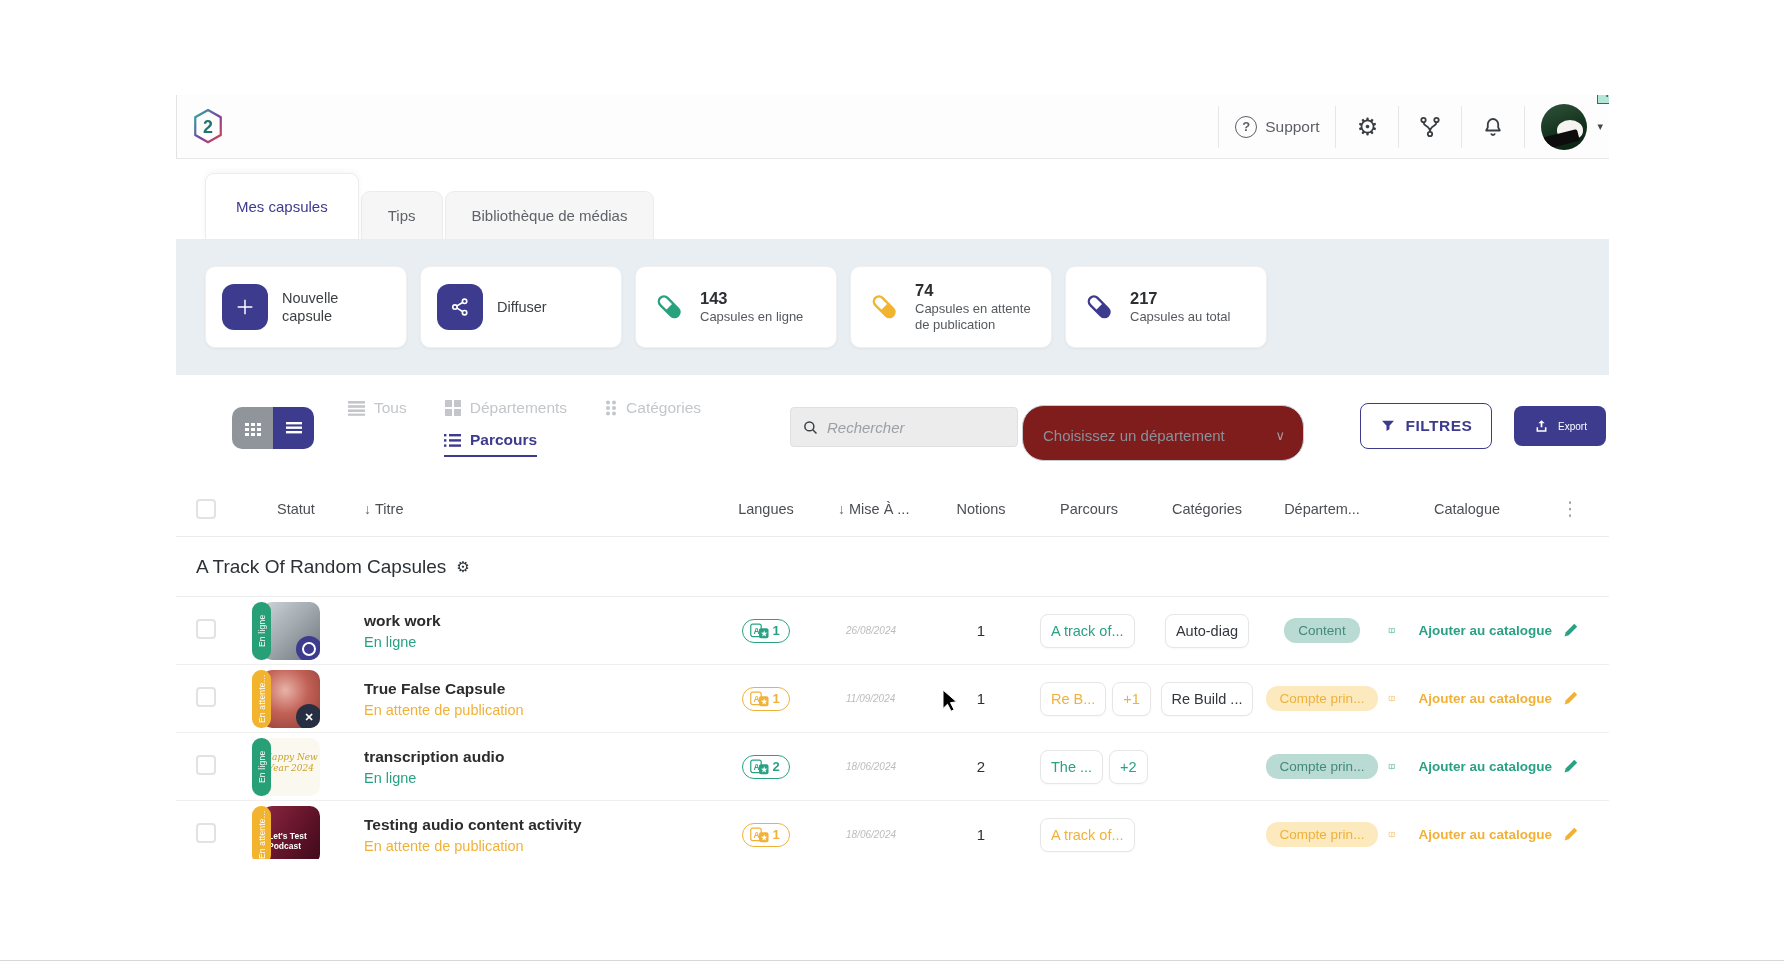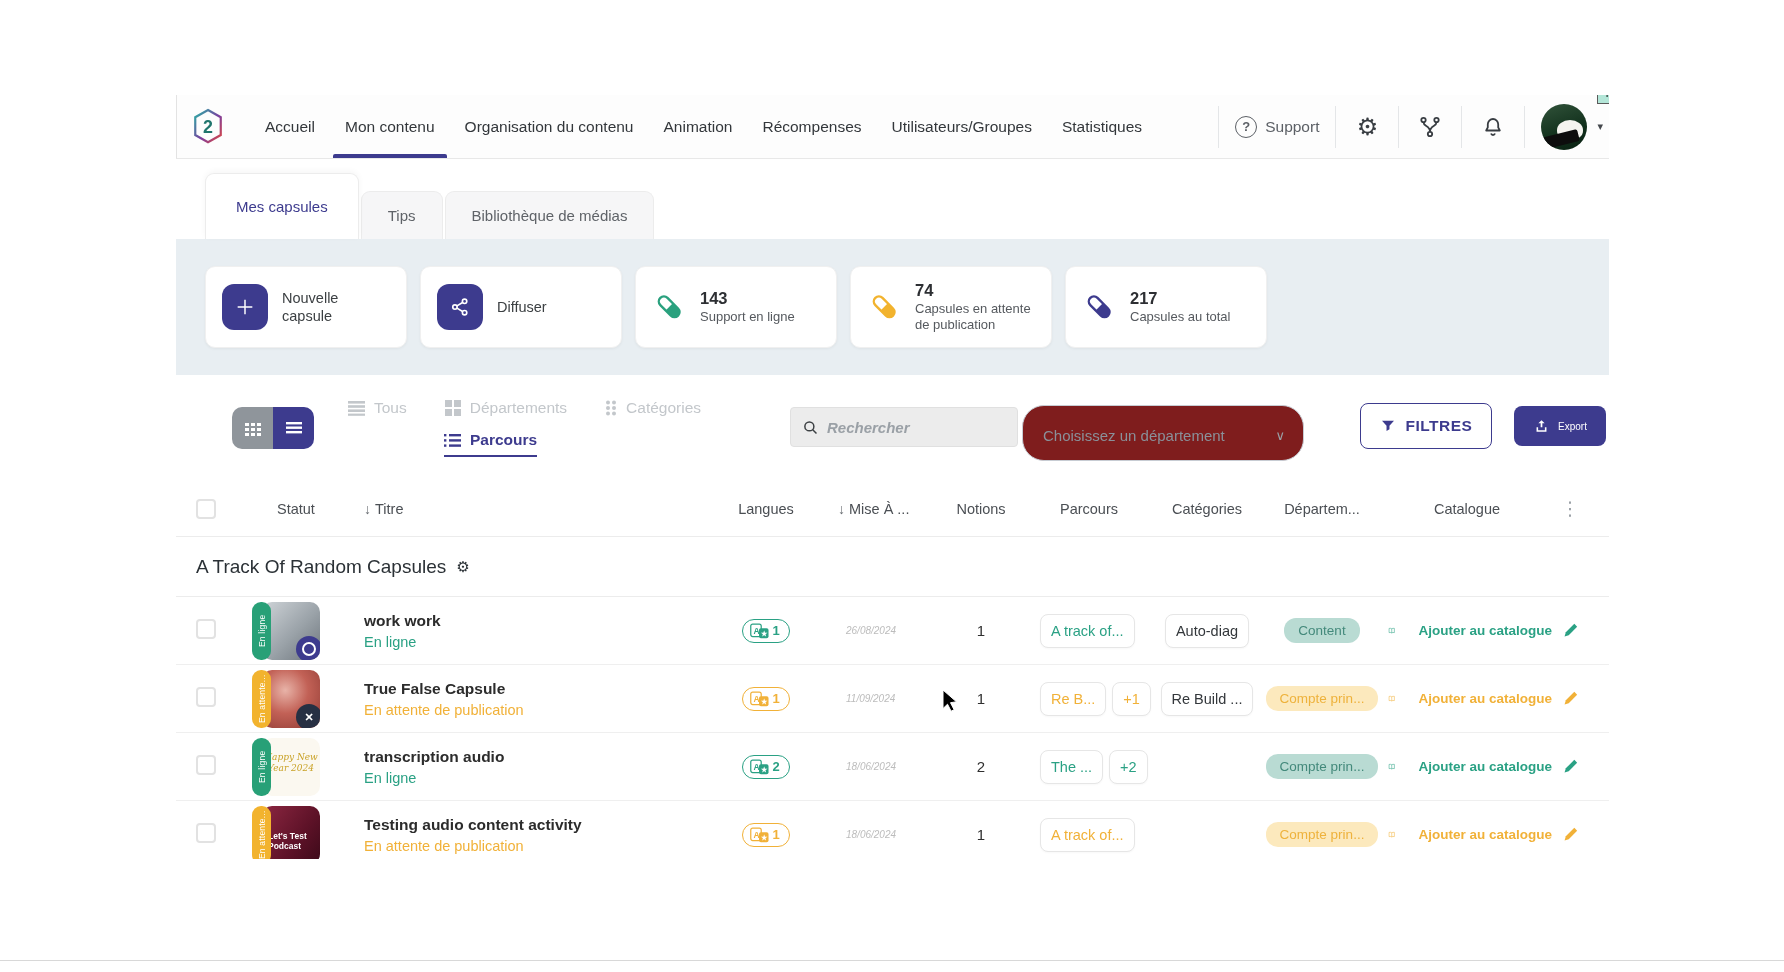--- a/index.html
+++ b/index.html
@@ -46,21 +46,21 @@
   .toolbar { position:relative; height:106px; background:#fff; }
   .seg { position:absolute; left:56px; top:32px; display:flex; border-radius:10px; overflow:hidden; cursor:pointer; }
   .seg-a { width:41px; height:42px; background:#8f959b; display:flex; align-items:center; justify-content:center; }
   .seg-b { width:41px; height:42px; background:#3d3b8e; display:flex; align-items:center; justify-content:center; }
   .view-links { position:absolute; left:172px; top:24px; }
   .vl-row { display:flex; gap:38px; }
   .vlink { display:flex; align-items:center; gap:9px; font-size:15.5px; color:#c3c7cb; cursor:pointer; white-space:nowrap; }
   .vlink.active { color:#3d3b8e; border-bottom:2px solid #3d3b8e; padding-bottom:6px; font-weight:bold; }
   .vl-row2 { margin-top:14px; padding-left:96px; display:flex; }
   .search { position:absolute; left:614px; top:32px; width:228px; height:40px; background:#ececec; border:1px solid #e0e0e0; border-radius:4px; display:flex; align-items:center; padding:0 12px; gap:9px; }
-  .search input { border:none; background:transparent; outline:none; font-style:italic; font-size:15px; color:#4d7c0f; width:100%; font-family:"Liberation Sans",sans-serif;font-weight:bold; }
+  .search input { border:none; background:transparent; outline:none; font-style:italic; font-size:15px; color:#4d7c0f; width:100%; font-family:"Liberation Sans",sans-serif; }
   .search input::placeholder { color:#9aa0a6; }
   .select { position:absolute; left:846px; top:30px; width:282px; height:56px; background:#7f1d1d; border:1.5px solid #c7ccd3; border-radius:22px; display:flex; align-items:center; justify-content:space-between; padding:4px 18px 0 20px; font-size:15px; color:#8a9099; cursor:pointer; }
   .chev { color:#9aa0a6; font-size:13px; }
   .btn-filtres { position:absolute; left:1184px; top:28px; width:132px; height:46px; background:#fff; border:1.5px solid #3d3b8e; border-radius:8px; display:flex; align-items:center; justify-content:center; gap:10px; color:#3d3b8e; font-size:15.5px; font-weight:bold; letter-spacing:.5px; cursor:pointer; }
   .btn-export { position:absolute; left:1338px; top:31px; width:92px; height:40px; background:#3d3b8e; border-radius:8px; display:flex; align-items:center; justify-content:center; gap:8px; color:#fff; font-size:10px; cursor:pointer; }
 
   
   .row-grid { display:grid; grid-template-columns:56px 100px 364px 100px 120px 90px 126px 110px 120px 170px 37px; align-items:center; padding-left:20px; }
   .thead { height:56px; border-bottom:1px solid #ececec; font-size:14.5px; color:#4b4f54; }
   .thead .h { display:flex; align-items:center; gap:4px; cursor:pointer; }
@@ -123,29 +123,20 @@
             <linearGradient id="lg" x1="0" y1="0" x2="1" y2="1">
           <stop offset="0" stop-color="#27b3a4"></stop>
               <stop offset="0.55" stop-color="#7a3fa0"></stop>
               <stop offset="1" stop-color="#e0473f"></stop>
         </linearGradient>
           </defs>
         <path d="M20 2l15 8.5v21L20 40 5 31.5v-21z" fill="none" stroke="url(#lg)" stroke-width="2.6"></path>
         <text x="20" y="29" text-anchor="middle" font-size="21" font-weight="bold" fill="#20756d" font-family="Liberation Sans, sans-serif">2</text>
       </svg>
     </div>
-    <div class="nav-items">
-      <span class="nav-item">Accueil</span>
-      <span class="nav-item active">Mon contenu</span>
-      <span class="nav-item">Organisation du contenu</span>
-      <span class="nav-item">Animation</span>
-      <span class="nav-item">Récompenses</span>
-      <span class="nav-item">Utilisateurs/Groupes</span>
-      <span class="nav-item">Statistiques</span>
-    </div>
     <div class="nav-right">
       <span class="nav-div"></span>
       <span class="support">
         <span class="qcircle">?</span>
         <span>Support</span>
       </span>
       <span class="nav-div"></span>
       <span class="icon-btn">
           <span class="gear-glyph">⚙</span>
         </span>
@@ -203,21 +194,21 @@
     <div class="card">
       <span class="pill-icon c-green">
         <svg width="32" height="32" viewBox="0 0 24 24">
             <g transform="rotate(-45 12 12)">
               <rect x="8.4" y="2.6" width="7.6" height="18.8" rx="3.8" fill="none" stroke="currentColor" stroke-width="1.8"></rect>
               <path d="M8.4 12h7.6v5.6a3.8 3.8 0 0 1-7.6 0z" fill="currentColor"></path>
             </g>
           </svg>
       </span>
       <span><span class="stat-num">143</span>
-      <div class="stat-label">Support en ligne</div></span>
+      <div class="stat-label">Capsules en ligne</div></span>
     </div>
     <div class="card">
       <span class="pill-icon c-yellow">
         <svg width="32" height="32" viewBox="0 0 24 24">
             <g transform="rotate(-45 12 12)">
               <rect x="8.4" y="2.6" width="7.6" height="18.8" rx="3.8" fill="none" stroke="currentColor" stroke-width="1.8"></rect>
               <path d="M8.4 12h7.6v5.6a3.8 3.8 0 0 1-7.6 0z" fill="currentColor"></path>
             </g>
           </svg>
       </span>

